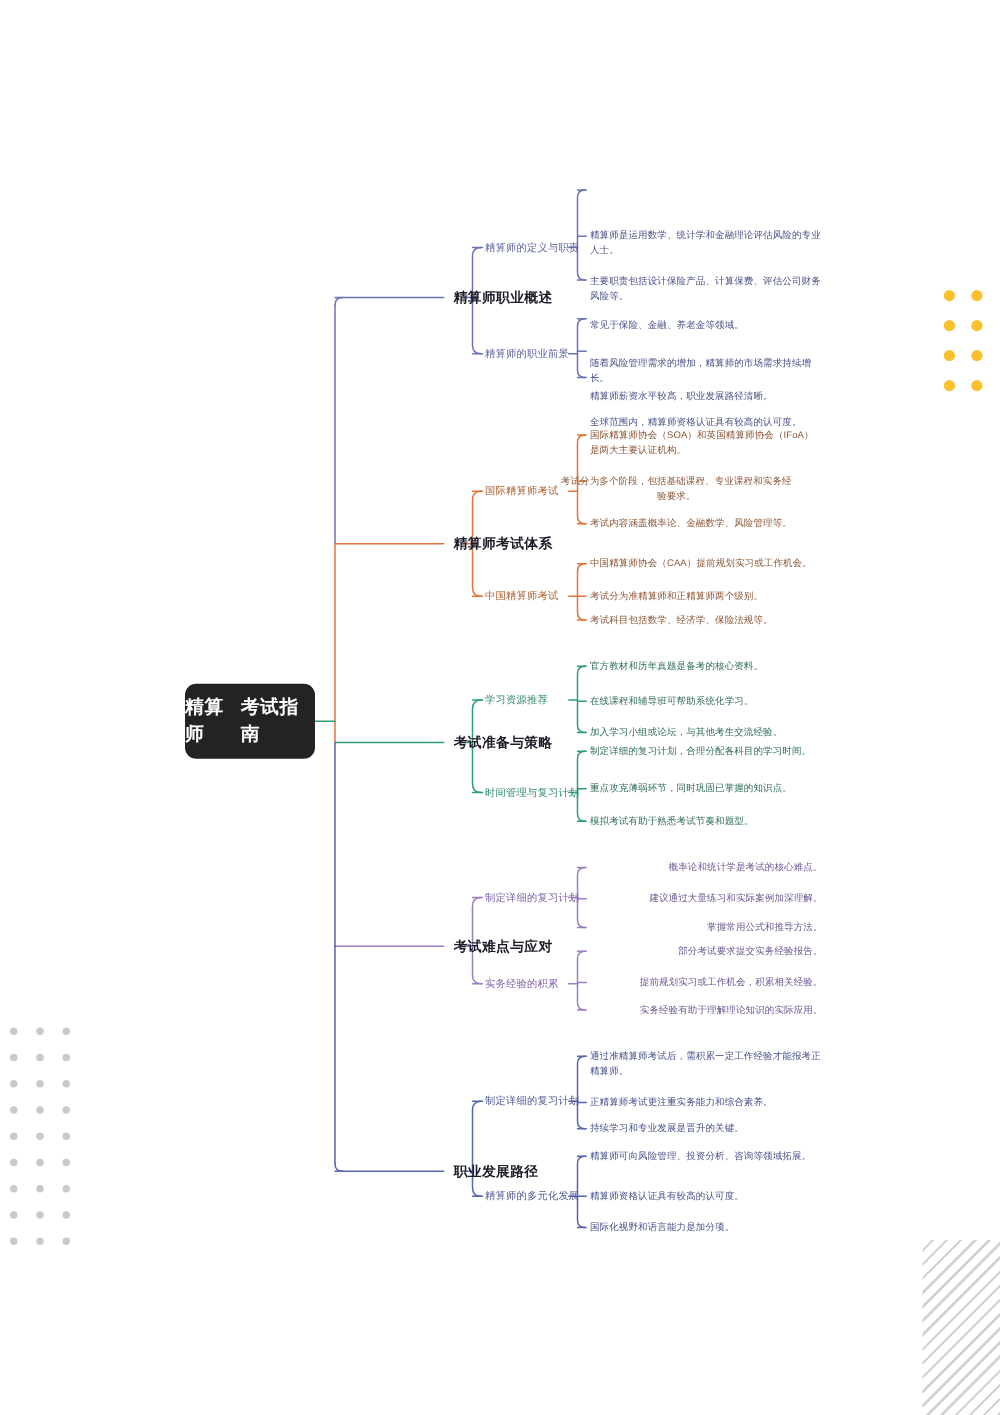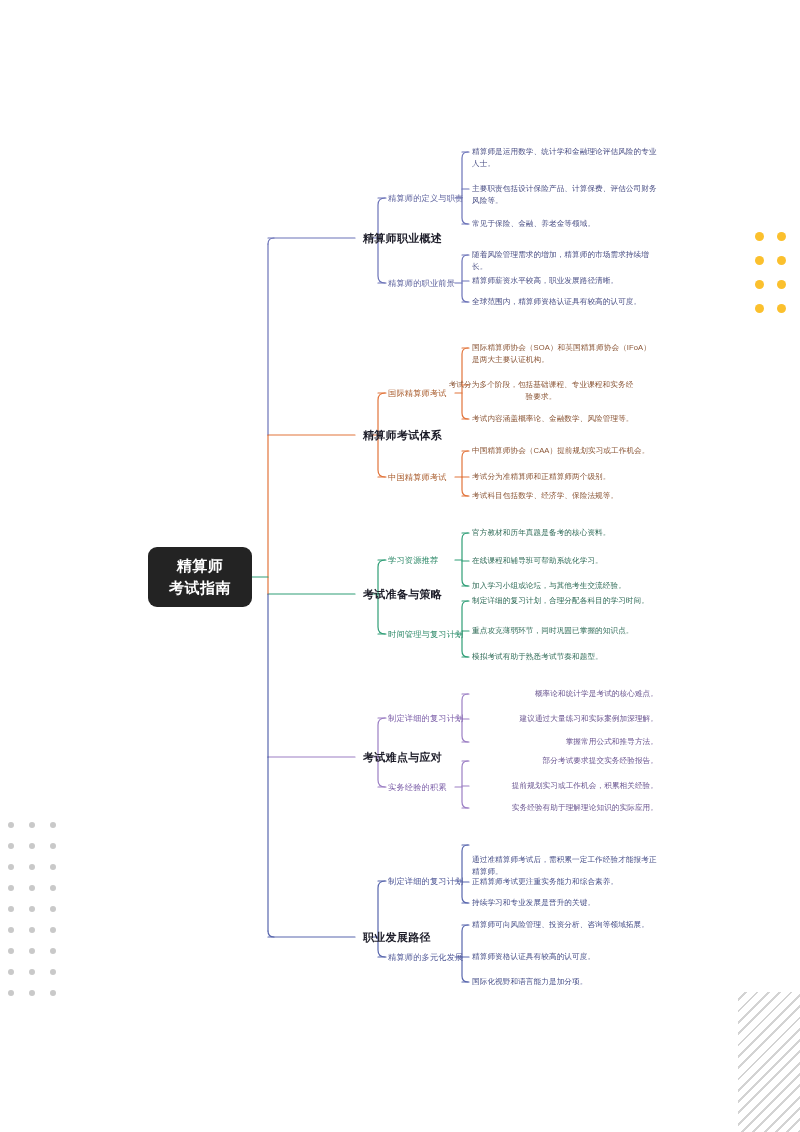--- a/index.html
+++ b/index.html
@@ -79,21 +79,21 @@
   
   #root-node {
     position: absolute;
     left: 148px;
     top: 547px;
     width: 104px;
     height: 60px;
     background: #232323;
     border-radius: 9px;
     display: flex;
-    flex-direction: column;
+    flex-direction: row;
     align-items: center;
     justify-content: center;
     color: #ffffff;
     font-size: 15px;
     font-weight: 600;
     line-height: 1.45;
     letter-spacing: 0.5px;
   }
 
   
@@ -118,21 +118,21 @@
   .leaf {
     position: absolute;
     font-size: 7.6px;
     line-height: 1.62;
     width: 186px;
     letter-spacing: 0.1px;
   }
 
   
   .c-blue   .sub-label, .sub-label.c-blue   { color: #5a5f9c; }
-  .c-blue   .leaf,      .leaf.c-blue        { color: #4a4f85; }
+  .c-blue   .leaf,      .leaf.c-blue        { color: #4a4f85; margin-top: 36px; }
   .c-orange .sub-label, .sub-label.c-orange { color: #a85a2a; }
   .c-orange .leaf,      .leaf.c-orange      { color: #8a5535; }
   .c-green  .sub-label, .sub-label.c-green  { color: #2f8a6a; }
   .c-green  .leaf,      .leaf.c-green       { color: #2f6b57; }
   .c-purple .sub-label, .sub-label.c-purple { color: #7b5ea8; }
   .c-purple .leaf,      .leaf.c-purple      { color: #6a5590; text-align: right; }
   .c-indigo .sub-label, .sub-label.c-indigo { color: #4f5796; }
   .c-indigo .leaf,      .leaf.c-indigo      { color: #474f88; }
 </style>
 </head>
@@ -262,21 +262,21 @@
       <div class="sub-label c-purple" style="left: 388px; top: 718px;">制定详细的复习计划</div>
       <div class="leaf c-purple" style="left: 472px; top: 688px;">概率论和统计学是考试的核心难点。</div>
       <div class="leaf c-purple" style="left: 472px; top: 713px;">建议通过大量练习和实际案例加深理解。</div>
       <div class="leaf c-purple" style="left: 472px; top: 736px;">掌握常用公式和推导方法。</div>
       <div class="sub-label c-purple" style="left: 388px; top: 787px;">实务经验的积累</div>
       <div class="leaf c-purple" style="left: 472px; top: 755px;">部分考试要求提交实务经验报告。</div>
       <div class="leaf c-purple" style="left: 472px; top: 780px;">提前规划实习或工作机会，积累相关经验。</div>
       <div class="leaf c-purple" style="left: 472px; top: 802px;">实务经验有助于理解理论知识的实际应用。</div>
       <div class="main-label" style="left: 363px; top: 937px;">职业发展路径</div>
       <div class="sub-label c-indigo" style="left: 388px; top: 881px;">制定详细的复习计划</div>
-      <div class="leaf c-indigo" style="left: 472px; top: 839px; margin-top: 15px;">通过准精算师考试后，需积累一定工作经验才能报考正精算师。</div>
+      <div class="leaf c-indigo" style="left: 472px; top: 839px;">通过准精算师考试后，需积累一定工作经验才能报考正精算师。</div>
       <div class="leaf c-indigo" style="left: 472px; top: 876px;">正精算师考试更注重实务能力和综合素养。</div>
       <div class="leaf c-indigo" style="left: 472px; top: 897px;">持续学习和专业发展是晋升的关键。</div>
       <div class="sub-label c-indigo" style="left: 388px; top: 957px;">精算师的多元化发展</div>
       <div class="leaf c-indigo" style="left: 472px; top: 919px;">精算师可向风险管理、投资分析、咨询等领域拓展。</div>
       <div class="leaf c-indigo" style="left: 472px; top: 951px;">精算师资格认证具有较高的认可度。</div>
       <div class="leaf c-indigo" style="left: 472px; top: 976px;">国际化视野和语言能力是加分项。</div>
     </div>
 
   <div class="deco-dots" id="dots-yellow">
       <span style="background: rgb(251, 192, 45);"></span>

